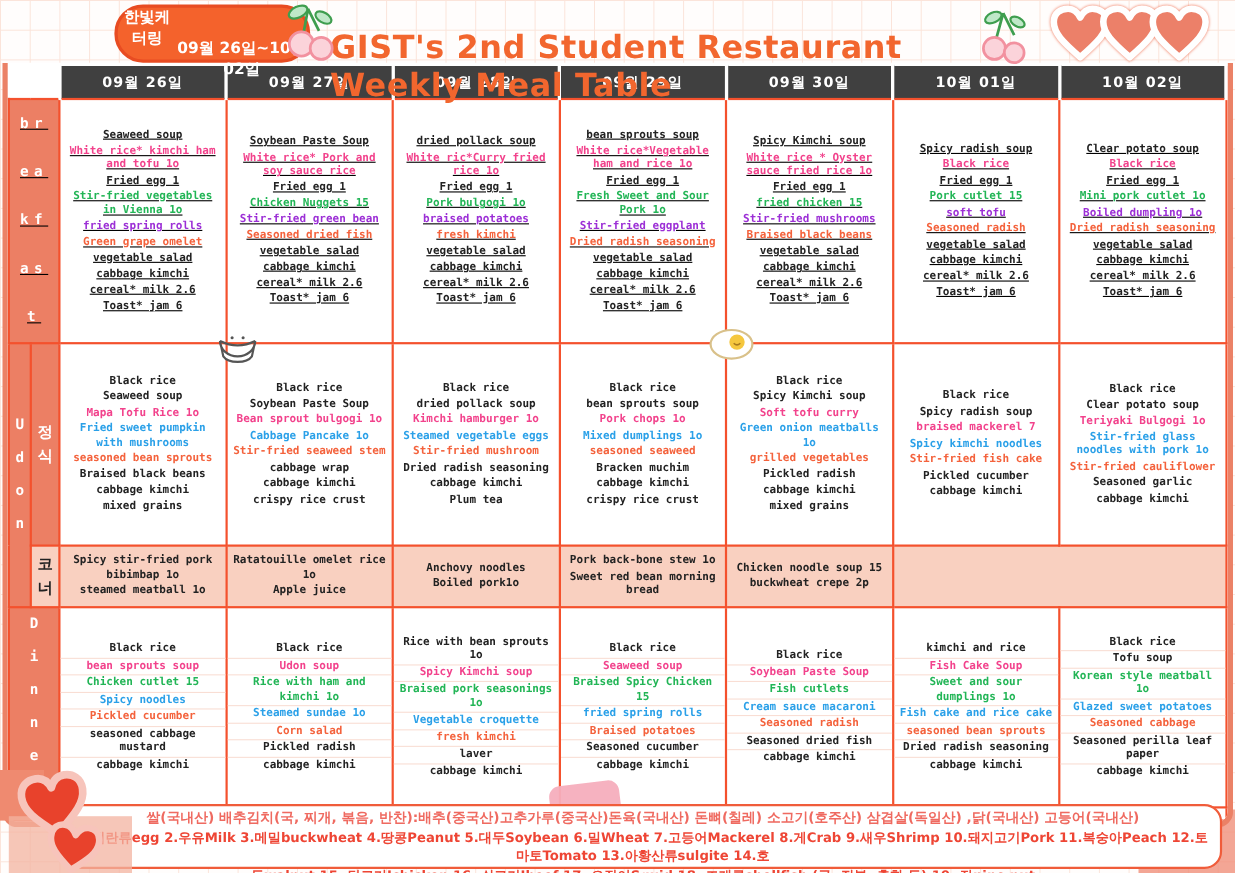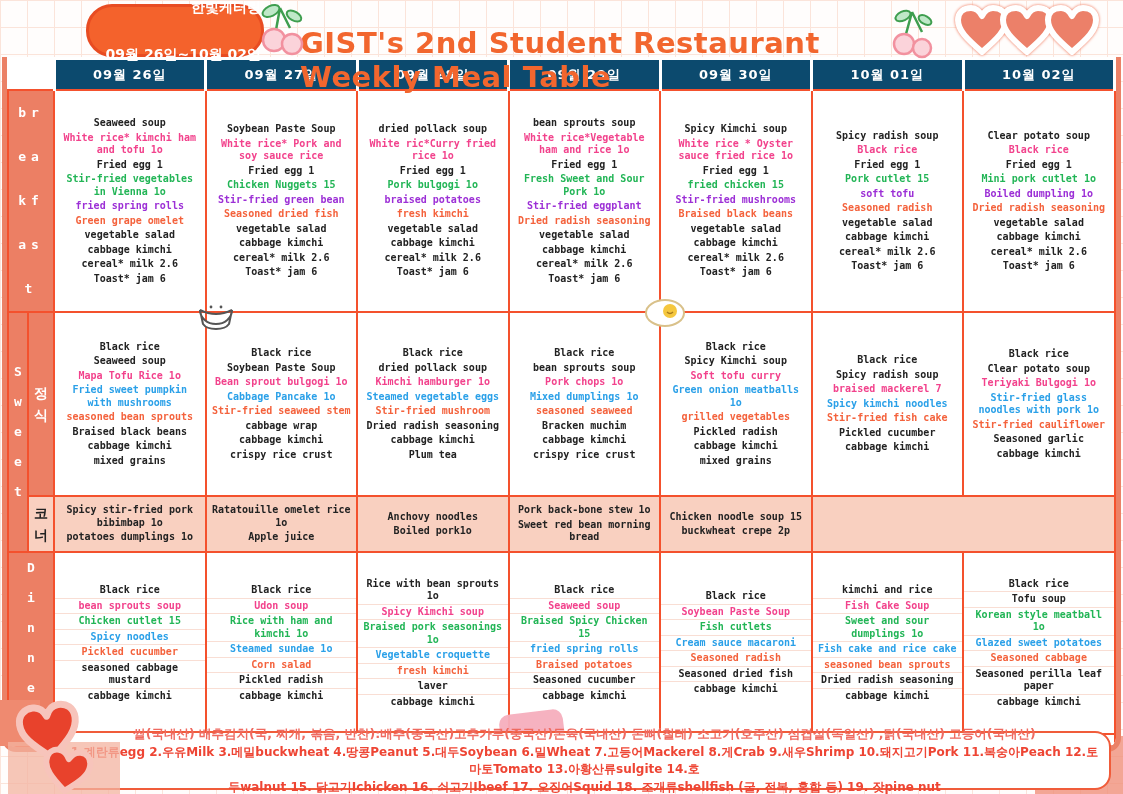--- a/index.html
+++ b/index.html
@@ -3,65 +3,65 @@
 <meta charset="utf-8">
 <style>
   html,body{margin:0;padding:0;}
   .page{position:relative;width:1123px;height:794px;overflow:hidden;
     font-family:"DejaVu Sans","Liberation Sans",sans-serif;
     background-color:#fffdfc;
     background-image:linear-gradient(#fbe4da 1px,transparent 1px),
                      linear-gradient(90deg,#fbe4da 1px,transparent 1px);
     background-size:27px 27px;}
   
-  .badge{position:absolute;left:86px;top:4px;width:172px;height:47px;
+  .badge{position:absolute;left:104px;top:4px;width:172px;height:47px;
     background:#f4622c;border:3px solid #e84c22;border-radius:26px;
-    color:#fff;font-weight:bold;text-align:right;display:flex;flex-direction:column;
+    color:#fff;font-weight:bold;text-align:center;display:flex;flex-direction:row;
     justify-content:center;line-height:1.35;z-index:6;}
   .badge .l1{font-size:14px;} .badge .l2{font-size:14px;margin-top:28px;}
   .title{position:absolute;left:300px;top:26px;width:590px;text-align:left;
     color:#f2662e;font-size:29px;font-weight:bold;letter-spacing:.5px;z-index:6;}
   .doodle{position:absolute;z-index:7;}
   
   .tblwrap{position:absolute;left:2px;right:2px;top:57px;
     border-left:5px solid #eb8166;border-right:5px solid #eb8166;border-bottom:5px solid #eb8166;
     border-radius:0 0 14px 14px;overflow:hidden;z-index:2;background:#fff;}
   table.meal{border-collapse:collapse;width:100%;table-layout:fixed;}
   table.meal col.c-lblA{width:20px;} table.meal col.c-lblB{width:26px;}
-  th.day{background:#0c4a6e;color:#fff;font-size:13px;font-weight:bold;height:27px;
+  th.day{background:#404040;color:#fff;font-size:13px;font-weight:bold;height:27px;
     border-left:3px solid #fff;border-right:3px solid #fff;border-top:3px solid #fff;
     border-bottom:2px solid #f4512d;letter-spacing:1px;}
   td.blank{border:none;background:transparent;}
   td{border:2px solid #f4512d;vertical-align:middle;padding:0;}
   td.lbl{background:#ec7f64;color:#fff;text-align:center;}
   .vtxt{display:block;margin:0 auto;font-weight:bold;word-break:break-all;
     font-family:"DejaVu Sans Mono","Liberation Mono",monospace;}
   .vtxt.bfast{width:30px;font-size:13px;line-height:44px;letter-spacing:5px;}
   .vtxt.one{width:14px;font-size:13px;line-height:30px;}
   .vtxt.kr{width:18px;font-size:14px;line-height:22px;}
   td.corner-lbl{background:#f9d0c0;color:#222;}
   td.cell{background:#fff;height:100%;}
   td.cell .inner{display:flex;flex-direction:column;height:100%;}
   .item{flex:1;display:flex;align-items:center;justify-content:center;text-align:center;
     font-family:"DejaVu Sans Mono","Liberation Mono",monospace;
     font-size:10px;font-weight:bold;line-height:1.25;padding:1px 3px;}
-  tr.brow{height:191px;} tr.lrow{height:184px;} tr.crow{height:56px;}
+  tr.brow{height:191px;text-decoration:underline;} tr.lrow{height:184px;} tr.crow{height:56px;}
   tr.drow{height:172px;} tr.srow{height:12px;}
   td.corner{background:#f9d0c0;}
   td.dinner .item + .item{border-top:1px solid #f9ded4;}
   .c-k{color:#222;} .c-p{color:#f2428c;} .c-g{color:#22b556;}
   .c-v{color:#9c2fd6;} .c-o{color:#f4623c;} .c-b{color:#2aa0e8;}
   
   .blob-br{position:absolute;right:0;bottom:0;width:88px;height:58px;background:#f0907a;
     opacity:.8;border-top-left-radius:14px;z-index:1;}
   .brush{position:absolute;left:500px;top:712px;width:64px;height:36px;background:#f6aebd;
     border-radius:10px;transform:rotate(-7deg);opacity:.95;z-index:3;}
   .footer{position:absolute;left:58px;right:12px;top:731px;bottom:4px;background:#fff;
     border:2px solid #f05c3a;border-radius:16px;display:flex;flex-direction:column;
-    justify-content:center;text-align:center;gap:1px;z-index:4;padding:2px 10px;}
+    justify-content:space-between;text-align:center;gap:1px;z-index:4;padding:2px 10px;}
   .footer .f1{font-size:12.5px;font-weight:bold;color:#ef6a60;}
   .footer .f2,.footer .f3{font-size:12px;font-weight:bold;color:#ee4534;}
   .patch{position:absolute;z-index:5;}
   .p1{left:0;top:700px;width:40px;height:46px;background:#ef8a70;}
   .p2{left:8px;top:742px;width:112px;height:52px;background:#f3b3a0;opacity:.75;}
   .heartsvg{position:absolute;z-index:8;}
 </style>
 </head>
 <body>
 <div class="page">
@@ -215,21 +215,21 @@
                 <div class="item c-o">Dried radish seasoning</div>
                 <div class="item c-k">vegetable salad</div>
                 <div class="item c-k">cabbage kimchi</div>
                 <div class="item c-k">cereal* milk 2.6</div>
                 <div class="item c-k">Toast* jam 6</div>
               </div>
             </td>
       </tr>
       <tr class="lrow">
         <td class="lbl" rowspan="2">
-              <span class="vtxt one">Sweet</span>
+              <span class="vtxt one">Udon</span>
             </td>
         <td class="lbl">
               <span class="vtxt kr">정식</span>
             </td>
         <td class="cell">
               <div class="inner">
                 <div class="item c-k">Black rice</div>
                 <div class="item c-k">Seaweed soup</div>
                 <div class="item c-p">Mapa Tofu Rice 1o</div>
                 <div class="item c-b">Fried sweet pumpkin with mushrooms</div>
@@ -310,21 +310,21 @@
               </div>
             </td>
       </tr>
       <tr class="crow">
         <td class="lbl corner-lbl">
               <span class="vtxt kr">코너</span>
             </td>
         <td class="cell corner">
               <div class="inner">
                 <div class="item c-k">Spicy stir-fried pork bibimbap 1o</div>
-                <div class="item c-k">potatoes dumplings 1o</div>
+                <div class="item c-k">steamed meatball 1o</div>
               </div>
             </td>
         <td class="cell corner">
               <div class="inner">
                 <div class="item c-k">Ratatouille omelet rice 1o</div>
                 <div class="item c-k">Apple juice</div>
               </div>
             </td>
         <td class="cell corner">
               <div class="inner">

